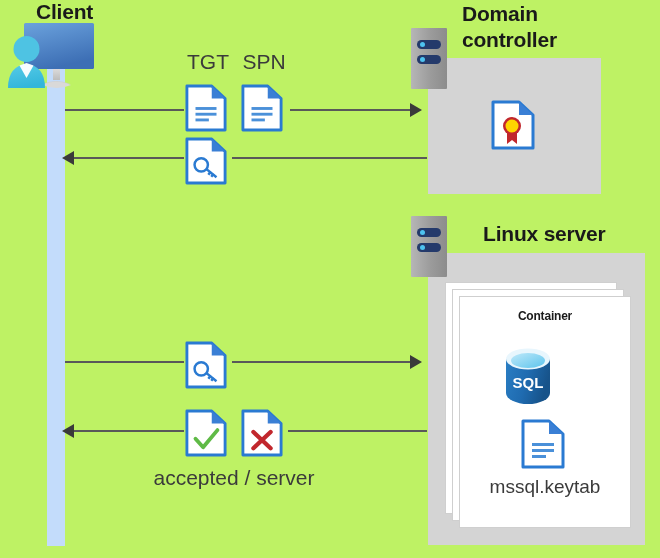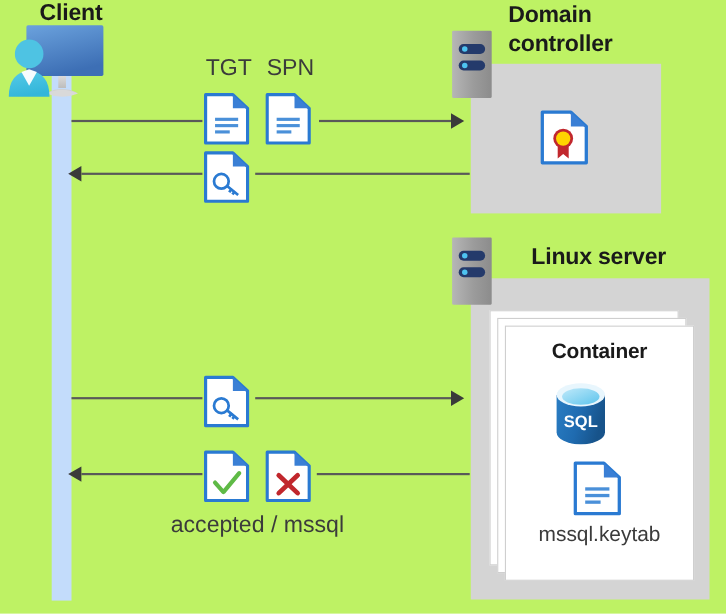--- a/index.html
+++ b/index.html
@@ -186,21 +186,21 @@
         </div>
     </div>
   </div>
 
   <div class="abs title-bold" style="left:462px; top:222px; font-size:21px;margin-left:21px;">Linux server</div>
 
   <div class="abs card" id="card-back"></div>
   <div class="abs card" id="card-mid"></div>
   <div class="abs card" id="card-front"></div>
 
-  <div class="abs title-bold" style="left:459px; top:309px; width:172px; text-align:center; font-size:19px;">Container</div>
+  <div class="abs title-bold" style="left:459px; top:309px; width:172px; text-align:center; font-size:12px;">Container</div>
 
   <div class="abs icon-box" style="left:504px; top:348px; width:48px; height:56px;">
     <svg width="48" height="56" viewBox="0 0 48 56">
       <defs>
         <linearGradient id="dbSide" x1="0" y1="0" x2="1" y2="0.3">
           <stop offset="0%" stop-color="#2a7ec4"></stop>
           <stop offset="55%" stop-color="#1f6bb0"></stop>
           <stop offset="100%" stop-color="#17538a"></stop>
         </linearGradient>
         <linearGradient id="dbTop" x1="0" y1="0" x2="1" y2="1">
@@ -304,15 +304,15 @@
     <svg width="42" height="48" viewBox="0 0 44 50">
       <path d="M2 2 H28 L42 15 V48 H2 Z" fill="#ffffff" stroke="#2a7ad2" stroke-width="3" stroke-linejoin="round"></path>
       <path d="M28 2 L42 15 H28 Z" fill="#3a7fd5"></path>
       <g stroke="#c1272d" stroke-width="4.5" stroke-linecap="round">
         <path d="M13 24 L31 41"></path>
         <path d="M31 24 L13 41"></path>
       </g>
     </svg>
   </div>
 
-  <div class="abs plain-text" style="left:128px; top:466px; width:212px; text-align:center; font-size:21px;">accepted / mssql</div>
+  <div class="abs plain-text" style="left:128px; top:466px; width:212px; text-align:center; font-size:21px;">accepted / server</div>
 
 </div>
 
 </body></html>

